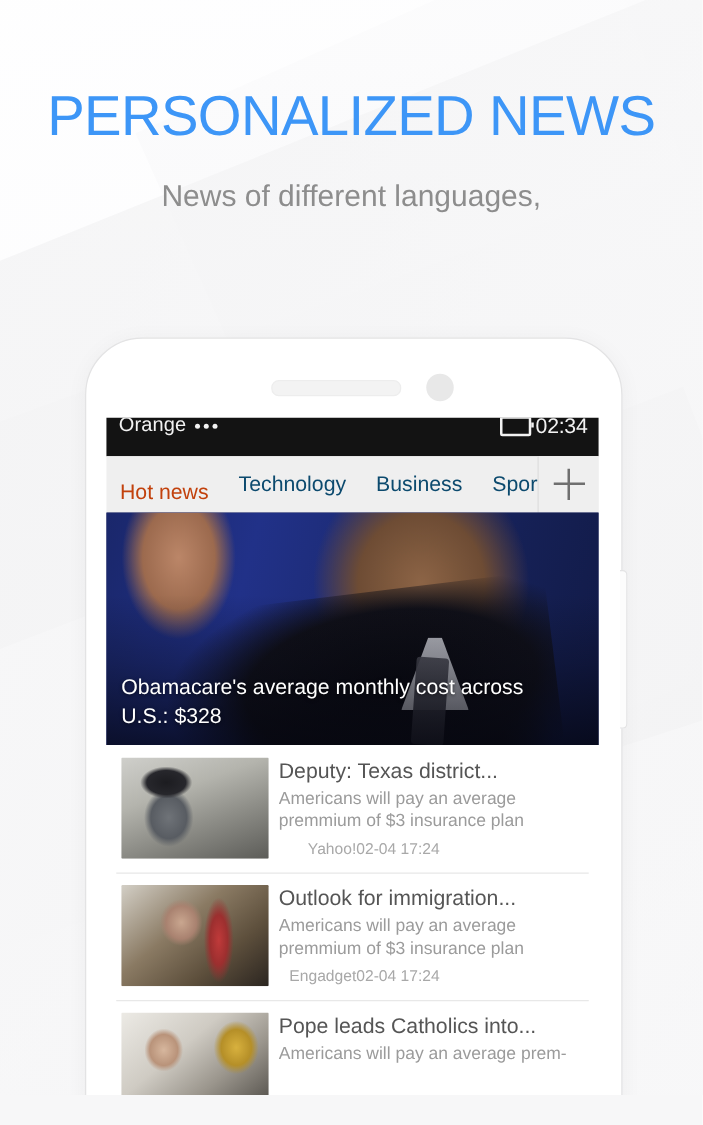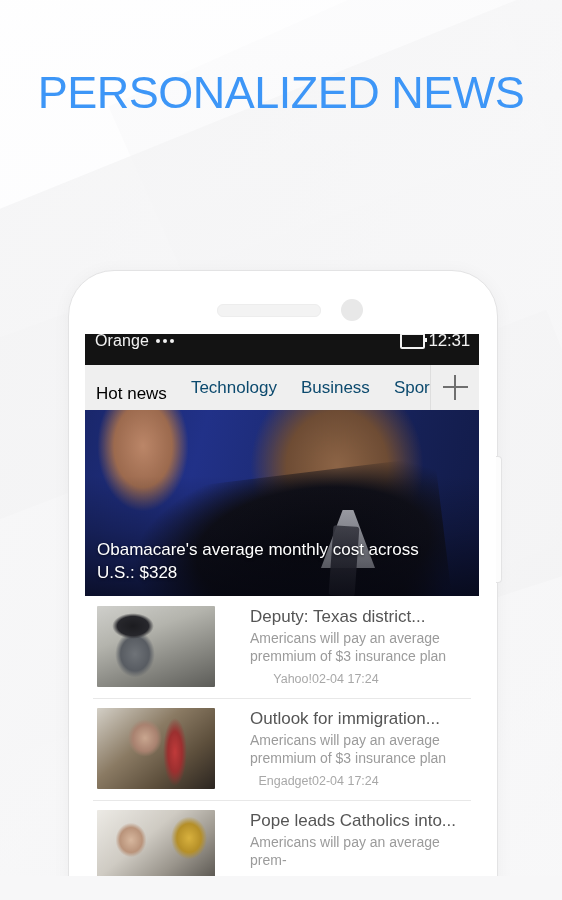--- a/index.html
+++ b/index.html
@@ -215,21 +215,21 @@
     color: #0c4a6e;
     padding: 0 0 0 0;
     margin-left: 24px;
     white-space: nowrap;
     position: relative;
     display: flex;
     align-items: center;
     height: 100%;
   }
   .tab:first-child { margin-left: 11px; }
-  .tab.active { color: #000000; margin-top: 12px; }
+  .tab.active { color: #c2410c; margin-top: 12px; }
   .tab.active:after {
     content: "";
     position: absolute;
     left: 0; right: 0; bottom: 0;
     height: 4px;
     background: #2f8ff0;
   }
   #add-tab-button {
     width: 48px;
     background: #efefef;
@@ -352,21 +352,20 @@
   .news-thumb.thumb-3 {
     background:
       radial-gradient(ellipse 18px 20px at 34px 30px, #d7b79e 0%, #b9937a 62%, rgba(185,147,122,0) 86%),
       radial-gradient(ellipse 22px 26px at 92px 28px, #d8b13e 0%, #b58f28 55%, rgba(181,143,40,0) 82%),
       linear-gradient(140deg, #eceae5 0%, #cfcbc3 38%, #9a958c 66%, #4a4742 100%);
   }
   .news-body {
     flex: 1;
     min-width: 0;
     padding-left: 8px;
-    margin-left: 27px;
   }
   .news-title {
     font-size: 17px;
     color: #555555;
     line-height: 21px;
     margin-bottom: 2px;
     white-space: nowrap;
     overflow: hidden;
   }
   .news-summary {
@@ -394,21 +393,21 @@
 
   <div class="facet facet-a"></div>
   <div class="facet facet-e"></div>
   <div class="facet facet-b"></div>
   <div class="facet facet-c"></div>
   <div class="facet facet-d"></div>
 
   <div id="headline-block">
     <h1 id="hero-title">PERSONALIZED NEWS</h1>
     <p id="hero-subtitle">
-      <br>
+      <span>News of different languages,</span><br>
     </p>
   </div>
 
   <div id="phone">
     <div id="phone-side-button"></div>
     <div id="phone-earpiece"></div>
     <div id="phone-camera"></div>
 
     <div id="screen">
 
@@ -416,21 +415,21 @@
         <div id="carrier-wrap">
           <span id="carrier-name">Orange</span>
           <span id="signal-dots">
               <i></i>
               <i></i>
               <i></i>
             </span>
         </div>
         <div id="status-right">
           <span id="battery-icon"></span>
-          <span id="clock">12:31</span>
+          <span id="clock">02:34</span>
         </div>
       </div>
 
       <div id="tab-bar">
         <div id="tab-scroll">
           <div class="tab active">
             <span>Hot news</span>
           </div>
           <div class="tab">
             <span>Technology</span>

